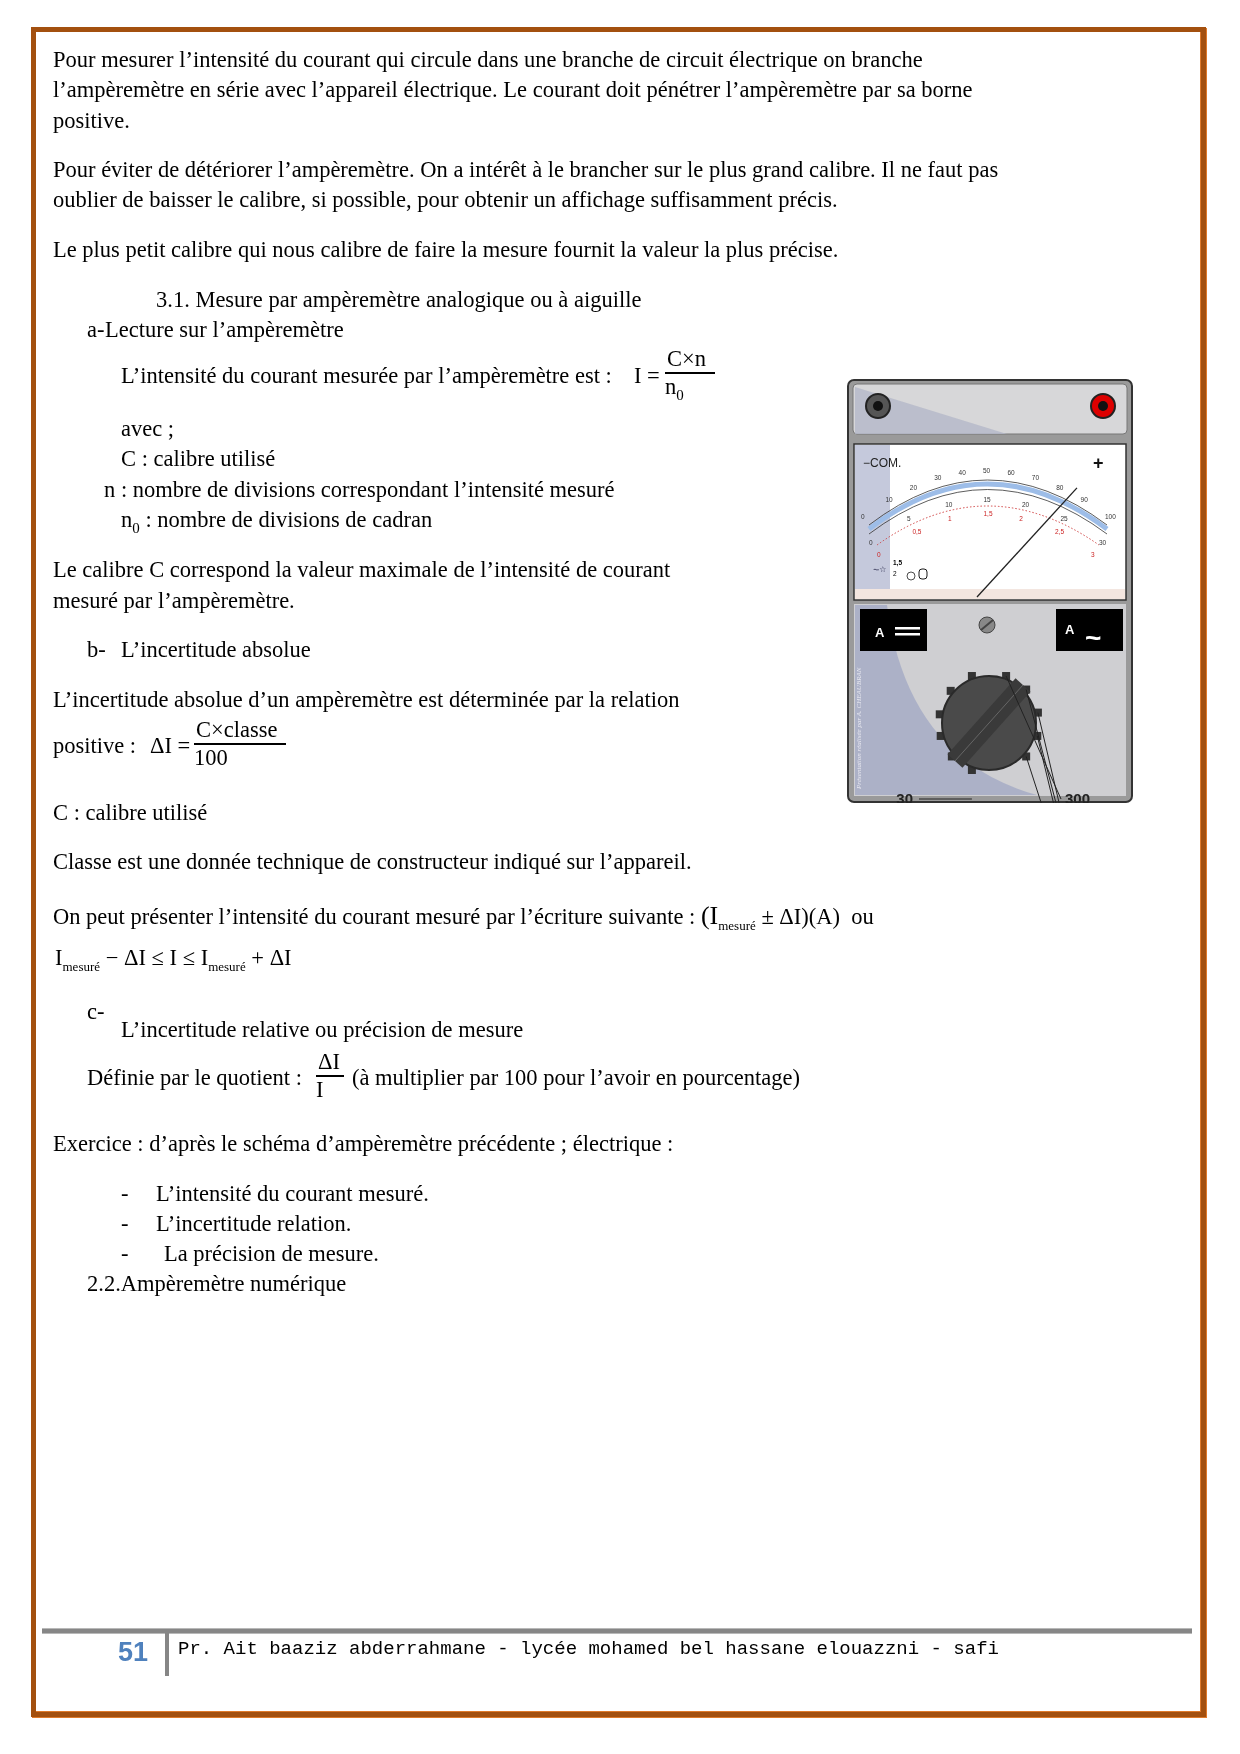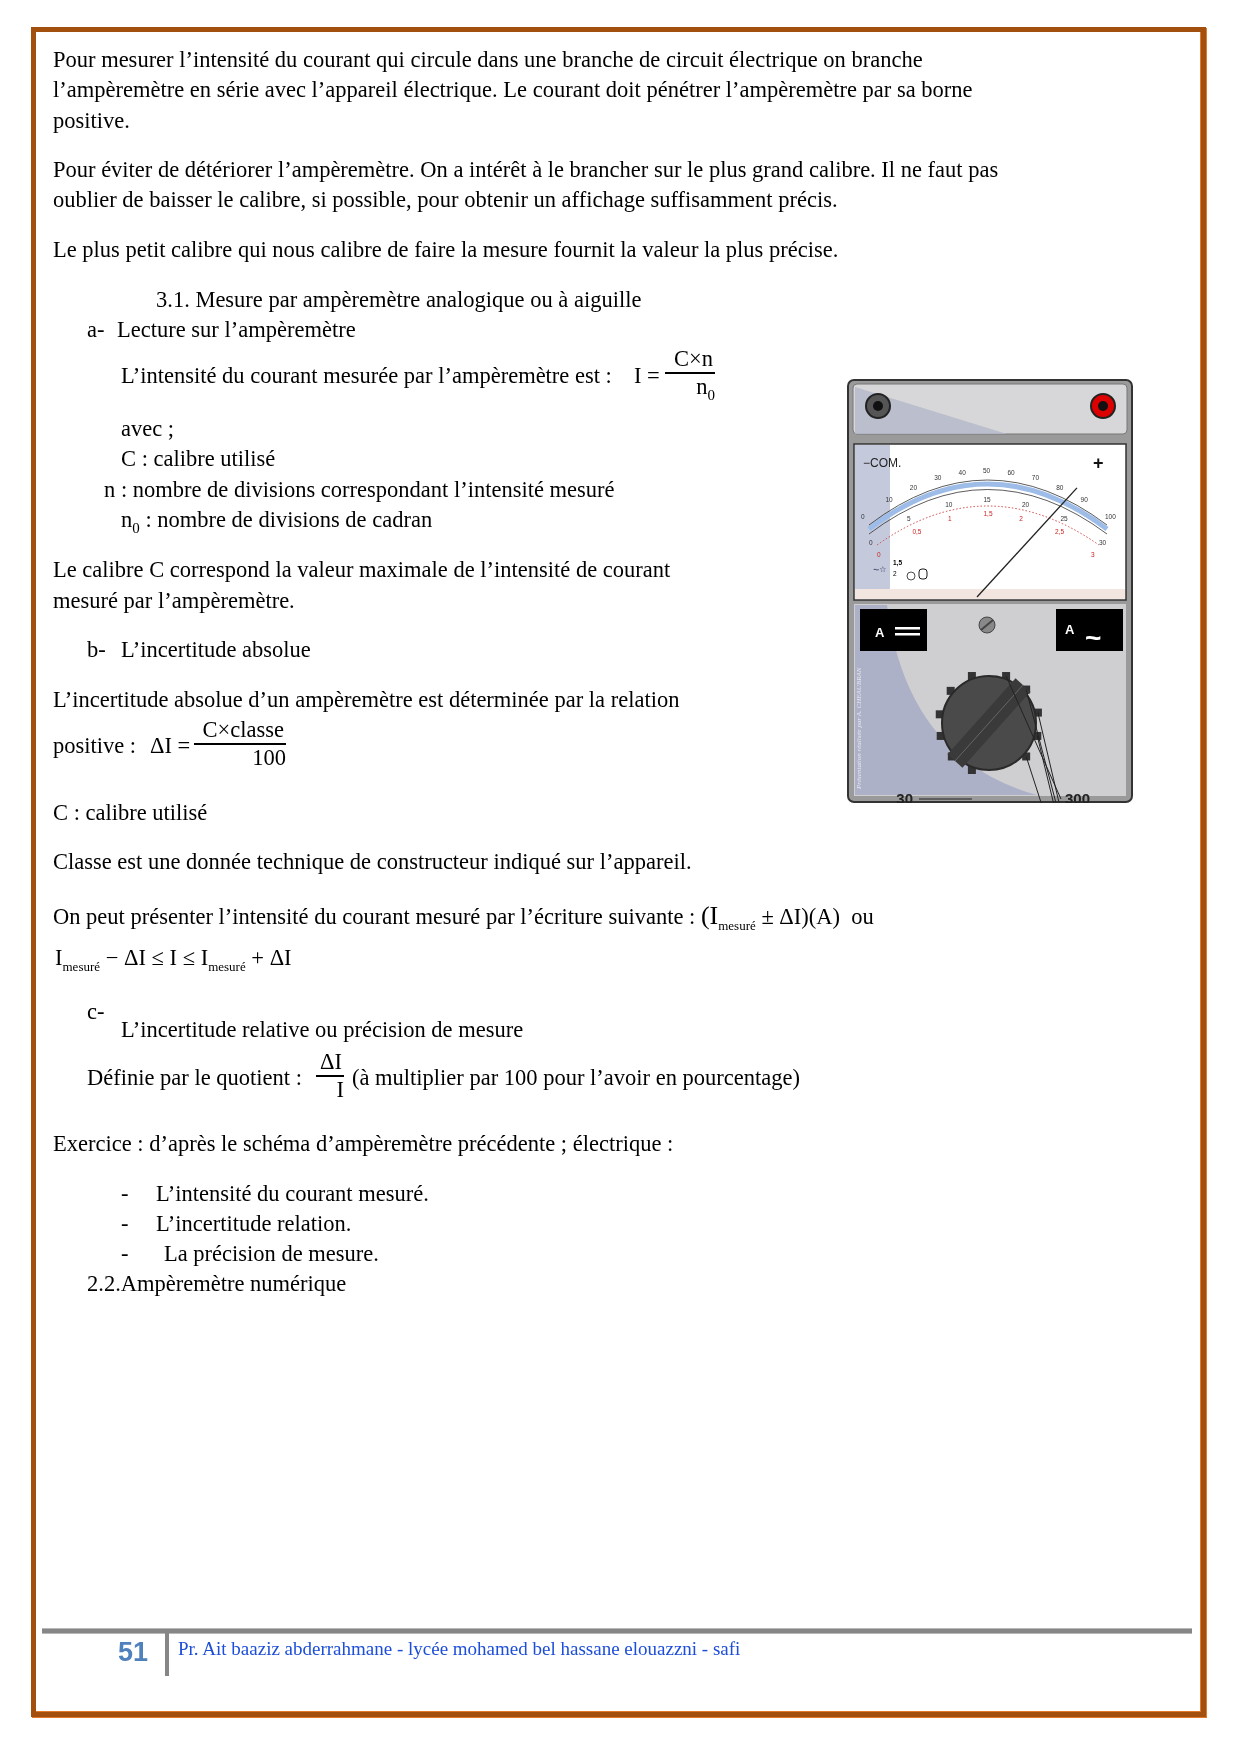--- a/index.html
+++ b/index.html
@@ -1,52 +1,52 @@
 <!DOCTYPE html>
 <html><head>
 <meta charset="utf-8">
 <style>
   html, body { margin: 0; padding: 0; background: #ffffff; }
   body { width: 1240px; height: 1754px; position: relative; overflow: hidden;
          font-family: "Liberation Serif", "DejaVu Serif", serif; color: #000; }
   .frame { position: absolute; left: 31px; top: 27px; width: 1175px; height: 1690px;
            border: 5px solid #a3500f; box-shadow: 1px 1px 0 #e07a2a, inset -1px -1px 0 #e07a2a; box-sizing: border-box; }
   .t { position: absolute; font-size: 22.5px; line-height: 28px; white-space: nowrap; }
-  .frac { position: absolute; font-size: 22.5px; text-align: right; }
+  .frac { position: absolute; font-size: 22.5px; text-align: left; }
   .frac .num { display: block; padding: 0 2px; }
   .frac .bar { display: block; height: 1.5px; background: #000; }
   .frac .den { display: block; }
   .sub { font-size: 13px; vertical-align: -6px; }
   .sub0 { font-size: 15px; vertical-align: -6px; }
   
   .meter { position: absolute; left: 847px; top: 379px; width: 286px; height: 424px; }
   
   .footer-rule { position: absolute; left: 42px; top: 1628px; width: 1150px; height: 6px; background: #868686;
                  border-top: 1px solid #b8b8b8; border-bottom: 1px solid #b8b8b8; box-sizing: border-box; }
   .footer-vrule { position: absolute; left: 165px; top: 1632px; width: 4px; height: 44px; background: #868686; }
   .page-num { position: absolute; left: 118px; top: 1637px; font-family: "Liberation Sans", "DejaVu Sans", sans-serif;
               font-weight: bold; font-size: 27px; color: #4f81bd; }
-  .footer-text { position: absolute; left: 178px; top: 1638px; font-family: Liberation Serif, serif;
-                 font-size: 19px; color: #1d4ed8; white-space: nowrap; }
+  .footer-text { position: absolute; left: 178px; top: 1638px; font-family: Liberation Mono, monospace;
+                 font-size: 19px; color: #000000; white-space: nowrap; }
 </style>
 </head>
 <body>
 
 <div class="frame"></div>
 
 <div class="t" style="left:53px;top:46px">Pour mesurer l’intensité du courant qui circule dans une branche de circuit électrique on branche</div>
 <div class="t" style="left:53px;top:76px">l’ampèremètre en série avec l’appareil électrique. Le courant doit pénétrer l’ampèremètre par sa borne</div>
 <div class="t" style="left:53px;top:107px">positive.</div>
 <div class="t" style="left:53px;top:156px">Pour éviter de détériorer l’ampèremètre. On a intérêt à le brancher sur le plus grand calibre. Il ne faut pas</div>
 <div class="t" style="left:53px;top:186px">oublier de baisser le calibre, si possible, pour obtenir un affichage suffisamment précis.</div>
 <div class="t" style="left:53px;top:236px">Le plus petit calibre qui nous calibre de faire la mesure fournit la valeur la plus précise.</div>
 
 <div class="t" style="left:156px;top:286px">3.1. Mesure par ampèremètre analogique ou à aiguille</div>
 <div class="t" style="left:87px;top:316px">a-</div>
-<div class="t" style="left:117px;top:316px">Lecture sur l’ampèremètre</div>
+<div class="t" style="left:105px;top:316px">Lecture sur l’ampèremètre</div>
 
 <div class="t" style="left:121px;top:362px">L’intensité du courant mesurée par l’ampèremètre est :</div>
 <div class="t" style="left:634px;top:362px">I =</div>
 <div class="frac" style="left:665px;top:346px;width:50px">
   <span class="num">C×n</span>
   <span class="bar"></span>
   <span class="den"><span>n</span><span class="sub0">0</span></span>
 </div>
 
 <div class="t" style="left:121px;top:415px">avec ;</div>

